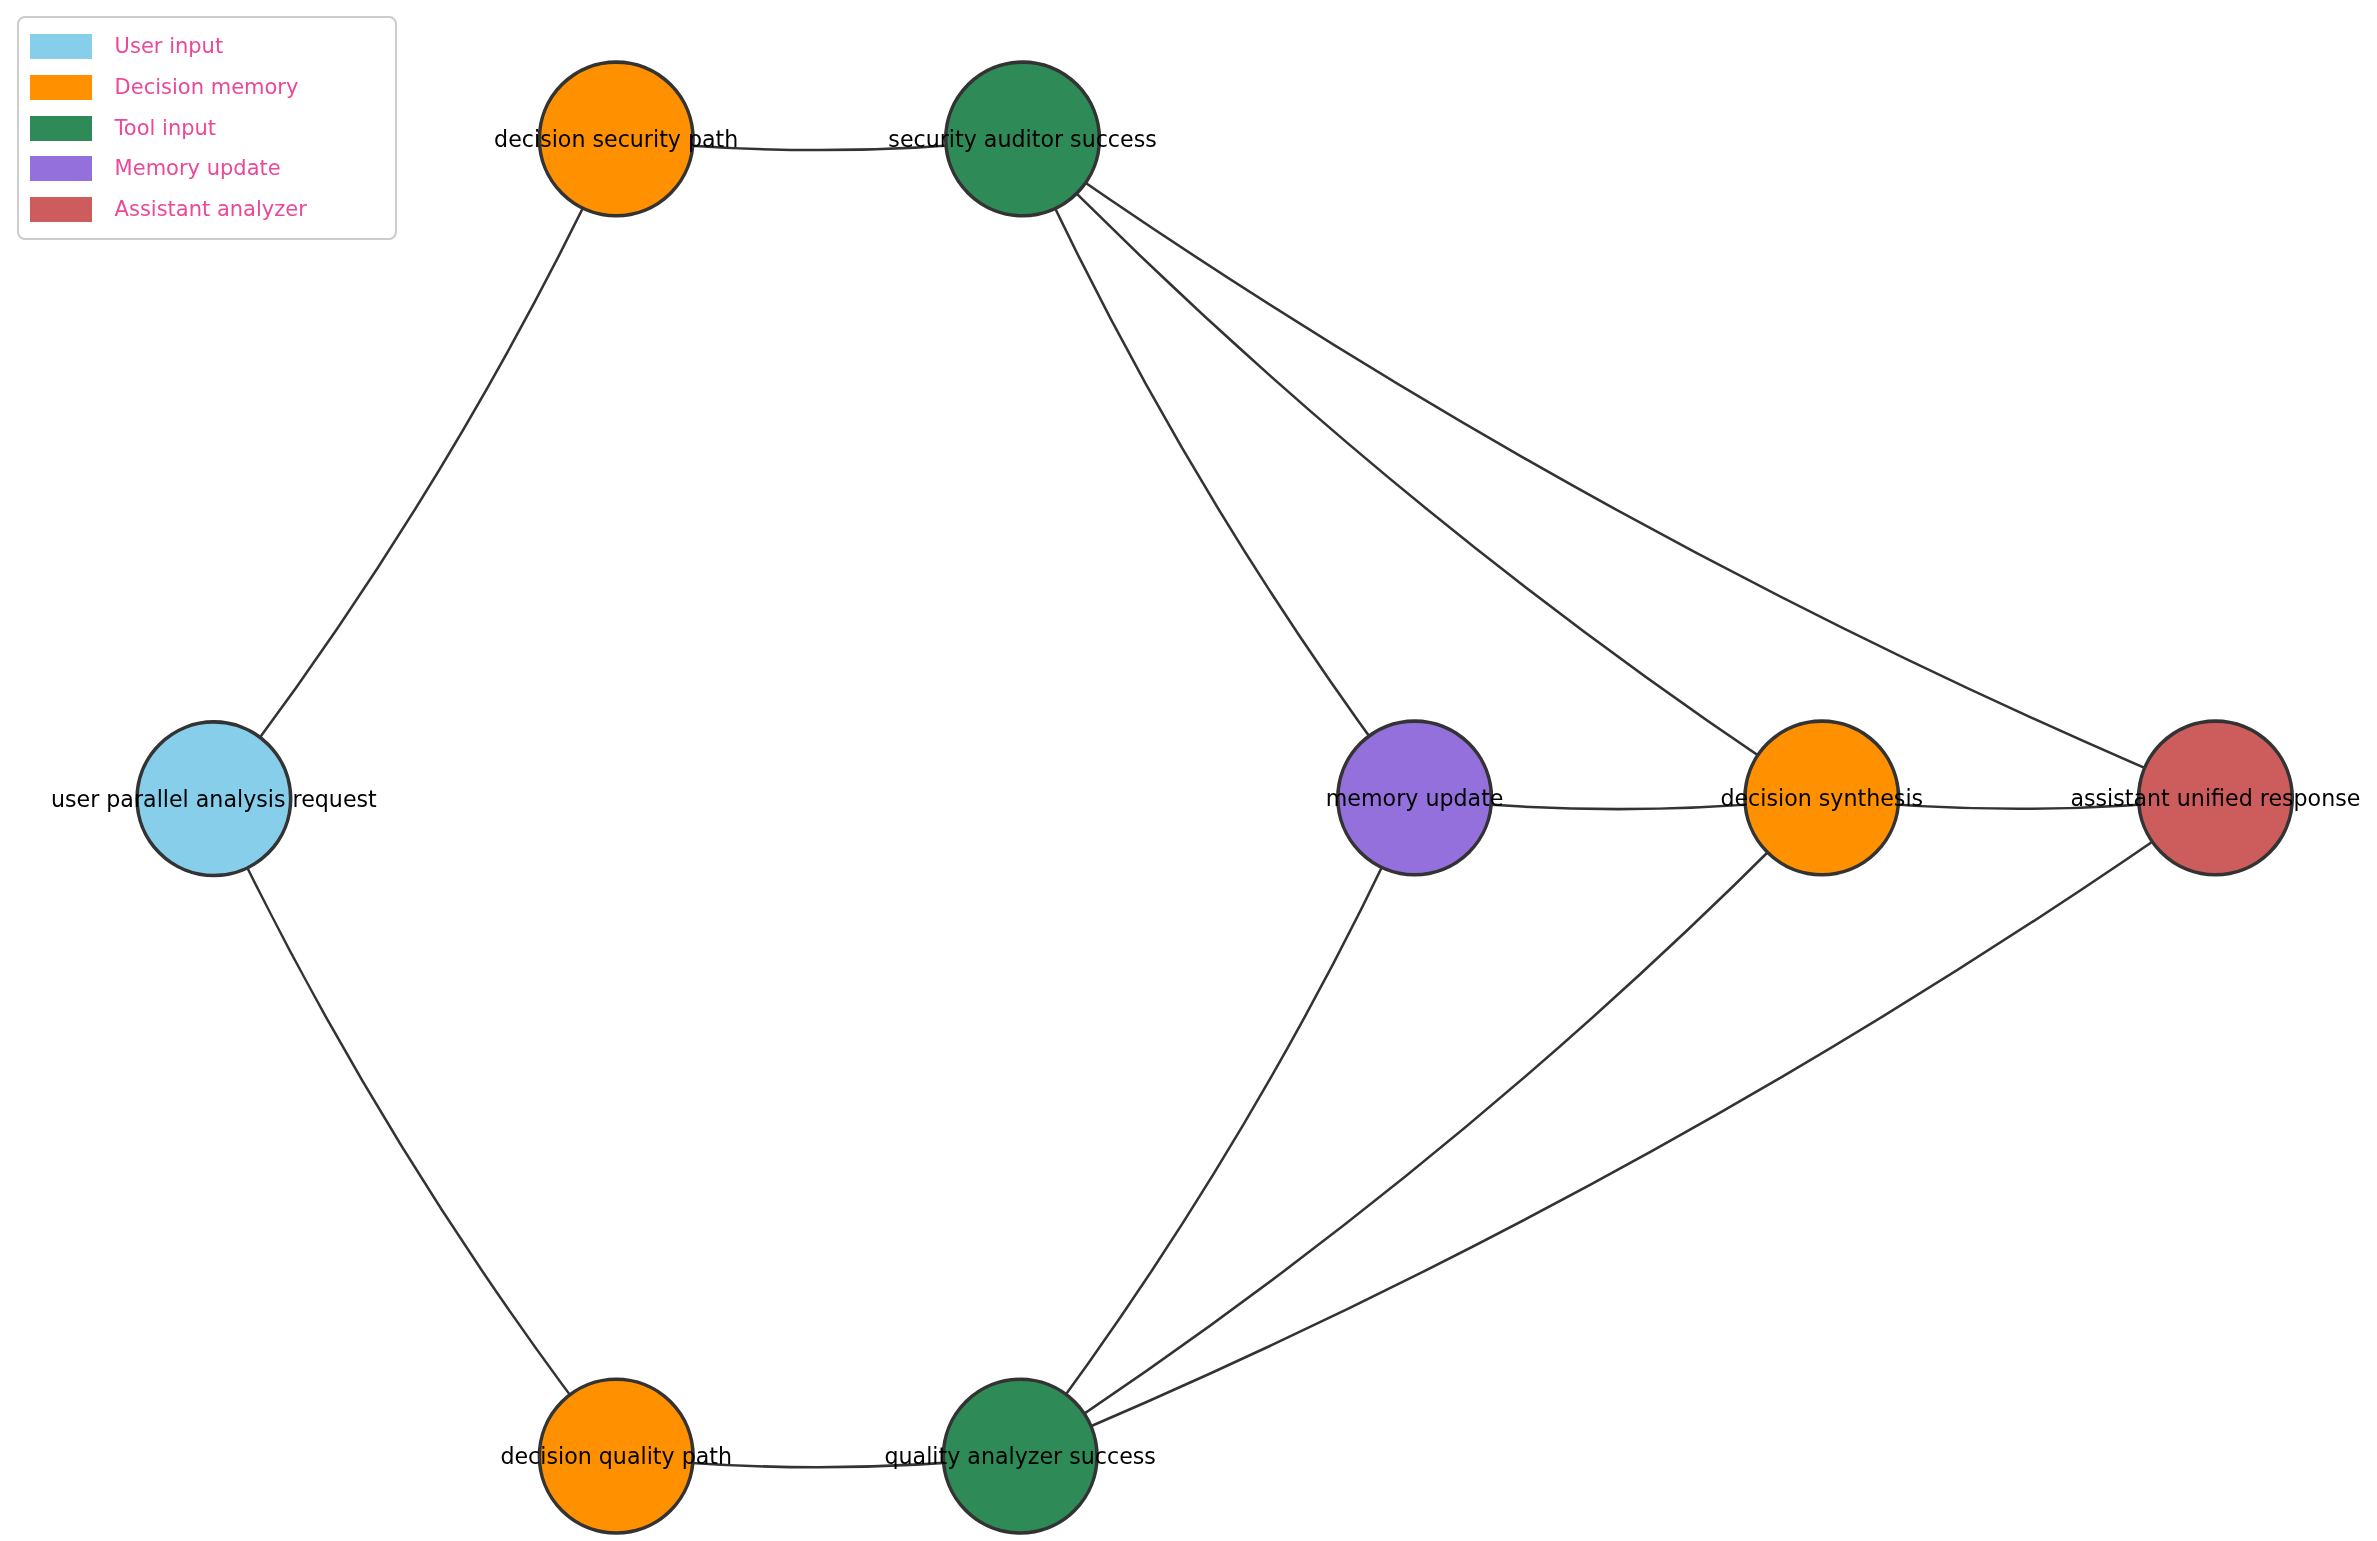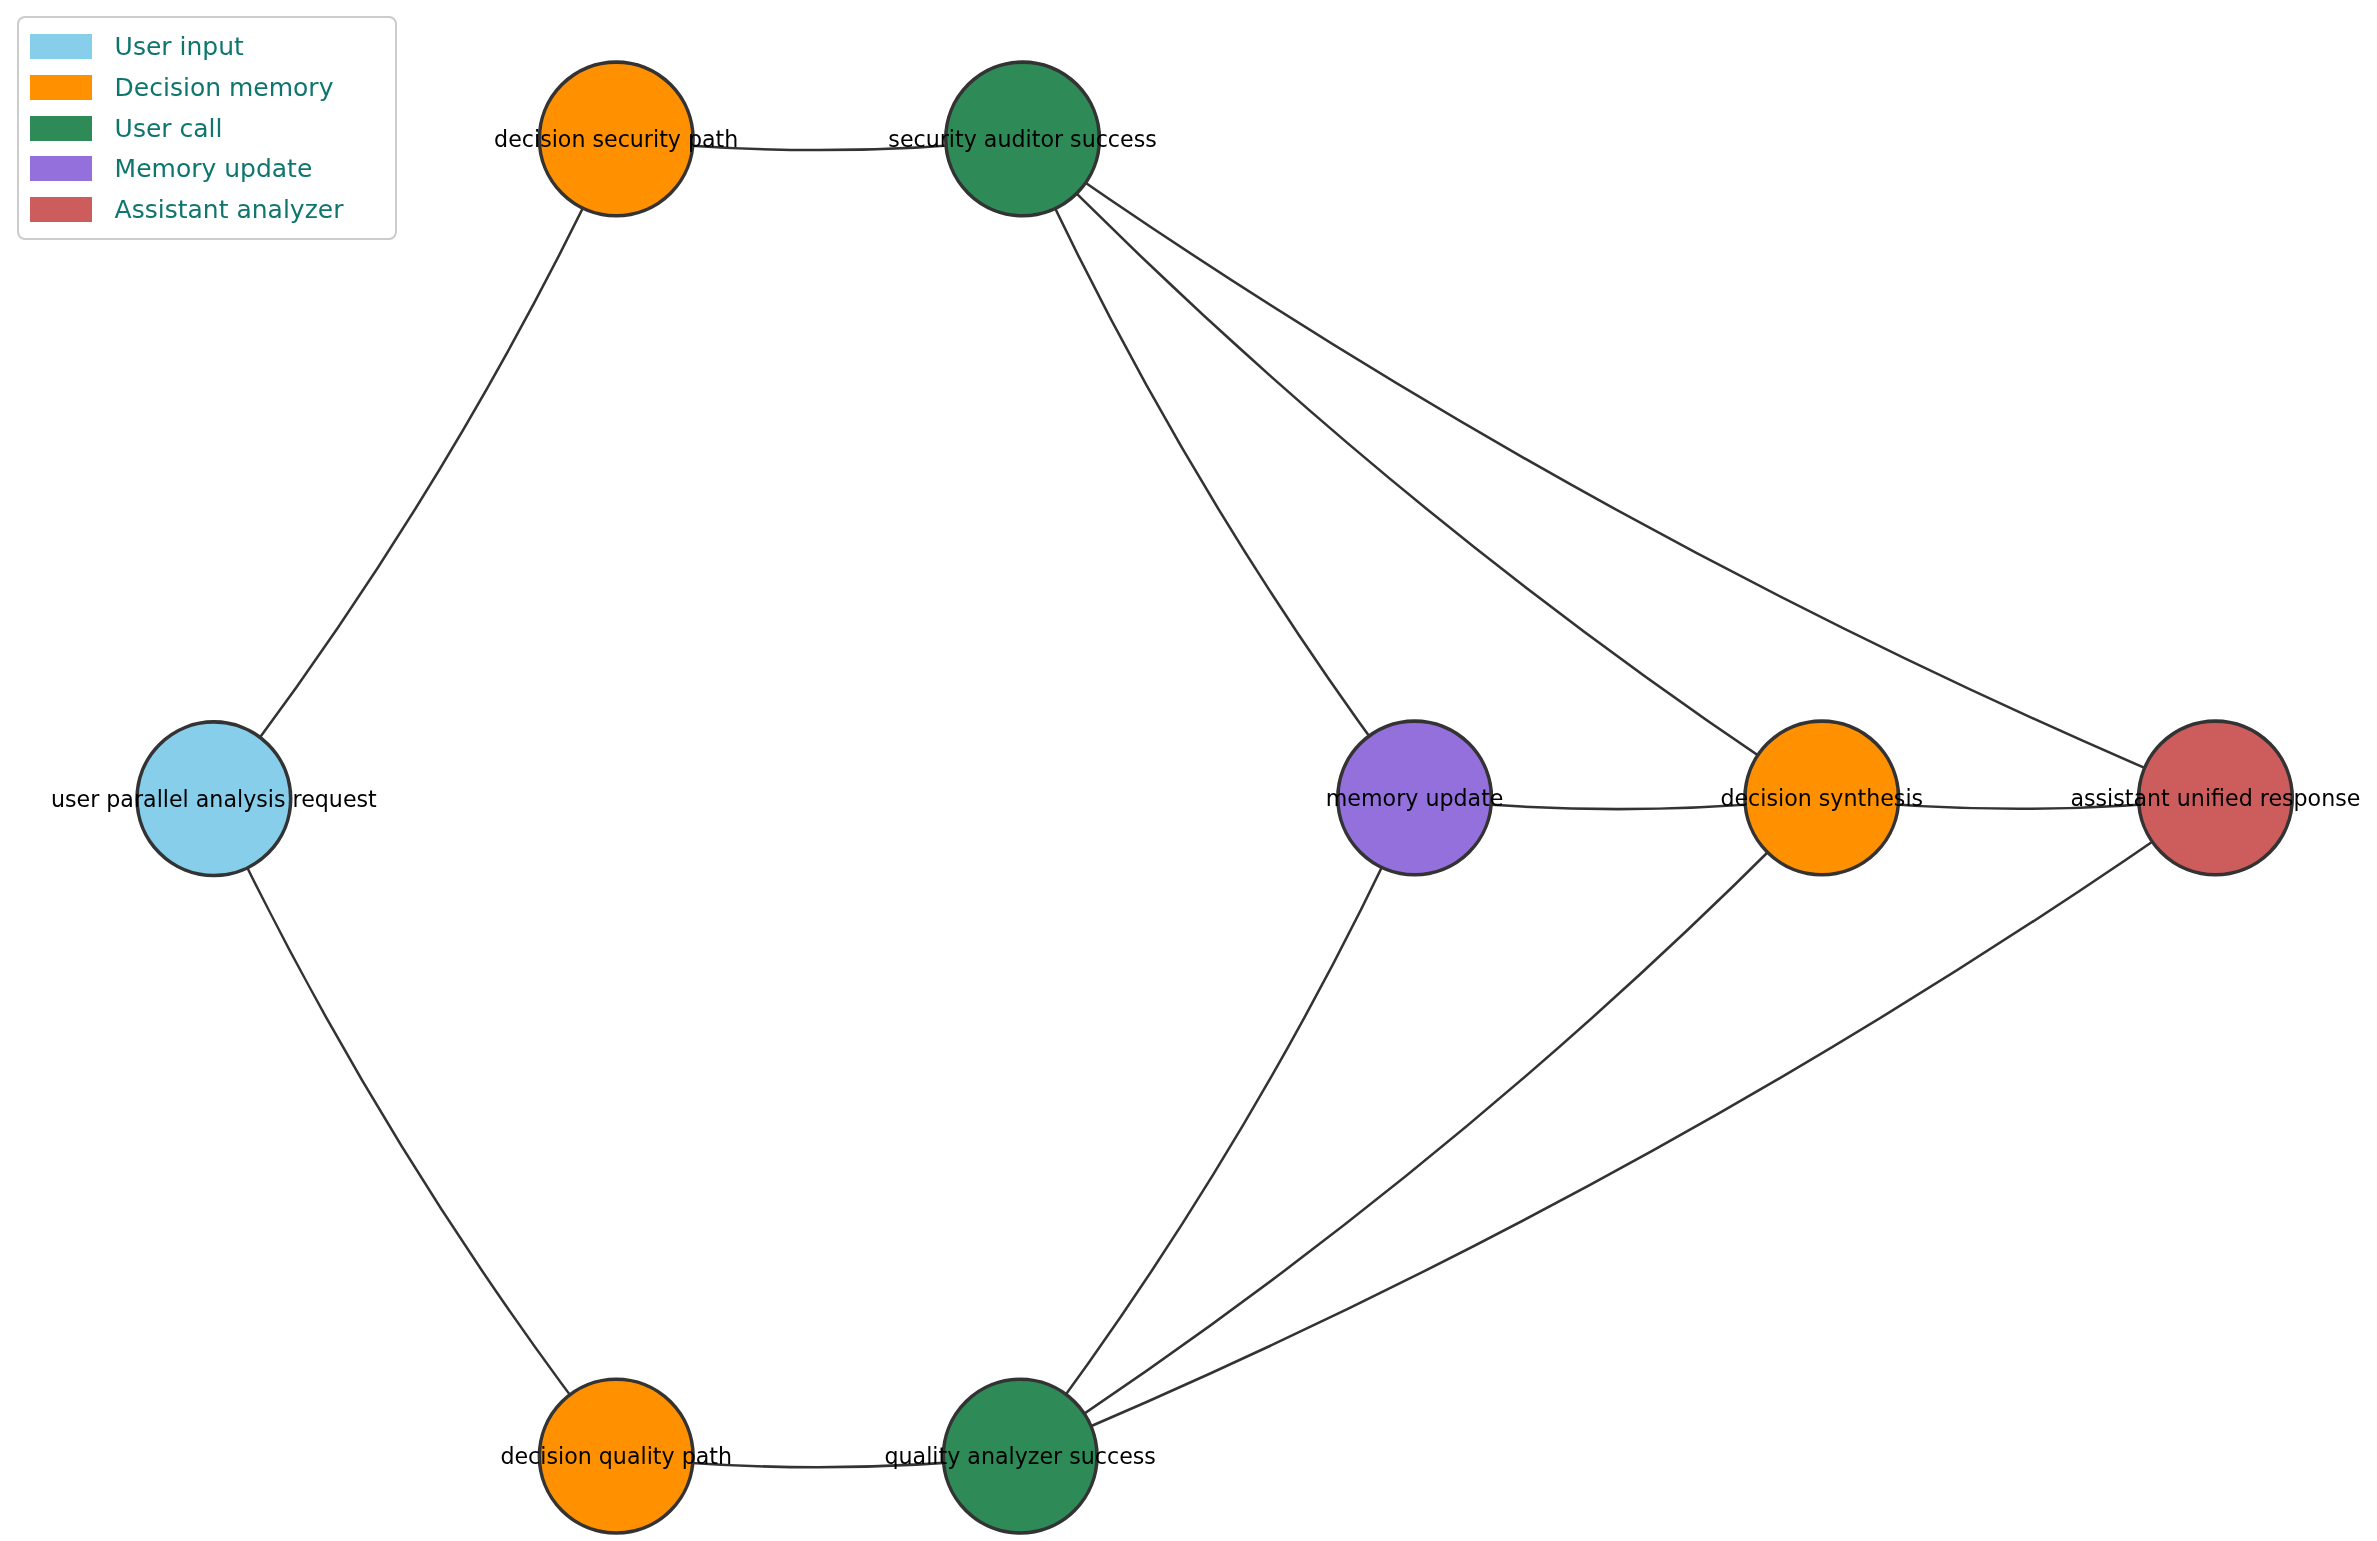--- a/index.html
+++ b/index.html
@@ -36,22 +36,22 @@
     align-items: center;
     height: 44px;
   }
   .legend-swatch {
     width: 62px;
     height: 25px;
     flex: 0 0 62px;
     margin-right: 23px;
   }
   .legend-label {
-    font-size: 25px;
-    color: #0f766e;
+    font-size: 21px;
+    color: #ec4899;
     line-height: 1;
     white-space: nowrap;
   }
   .node-label {
     font-size: 28px;
     fill: #000000;
   }
 </style>
 </head>
 <body>
@@ -98,21 +98,21 @@
       <div class="legend-row">
         <span class="legend-swatch" style="background: rgb(135, 206, 235);"></span>
         <span class="legend-label">User input</span>
       </div>
       <div class="legend-row">
         <span class="legend-swatch" style="background: rgb(255, 145, 0);"></span>
         <span class="legend-label">Decision memory</span>
       </div>
       <div class="legend-row">
         <span class="legend-swatch" style="background: rgb(46, 139, 87);"></span>
-        <span class="legend-label">User call</span>
+        <span class="legend-label">Tool input</span>
       </div>
       <div class="legend-row">
         <span class="legend-swatch" style="background: rgb(147, 112, 219);"></span>
         <span class="legend-label">Memory update</span>
       </div>
       <div class="legend-row">
         <span class="legend-swatch" style="background: rgb(205, 92, 92);"></span>
         <span class="legend-label">Assistant analyzer</span>
       </div>
     </div>

